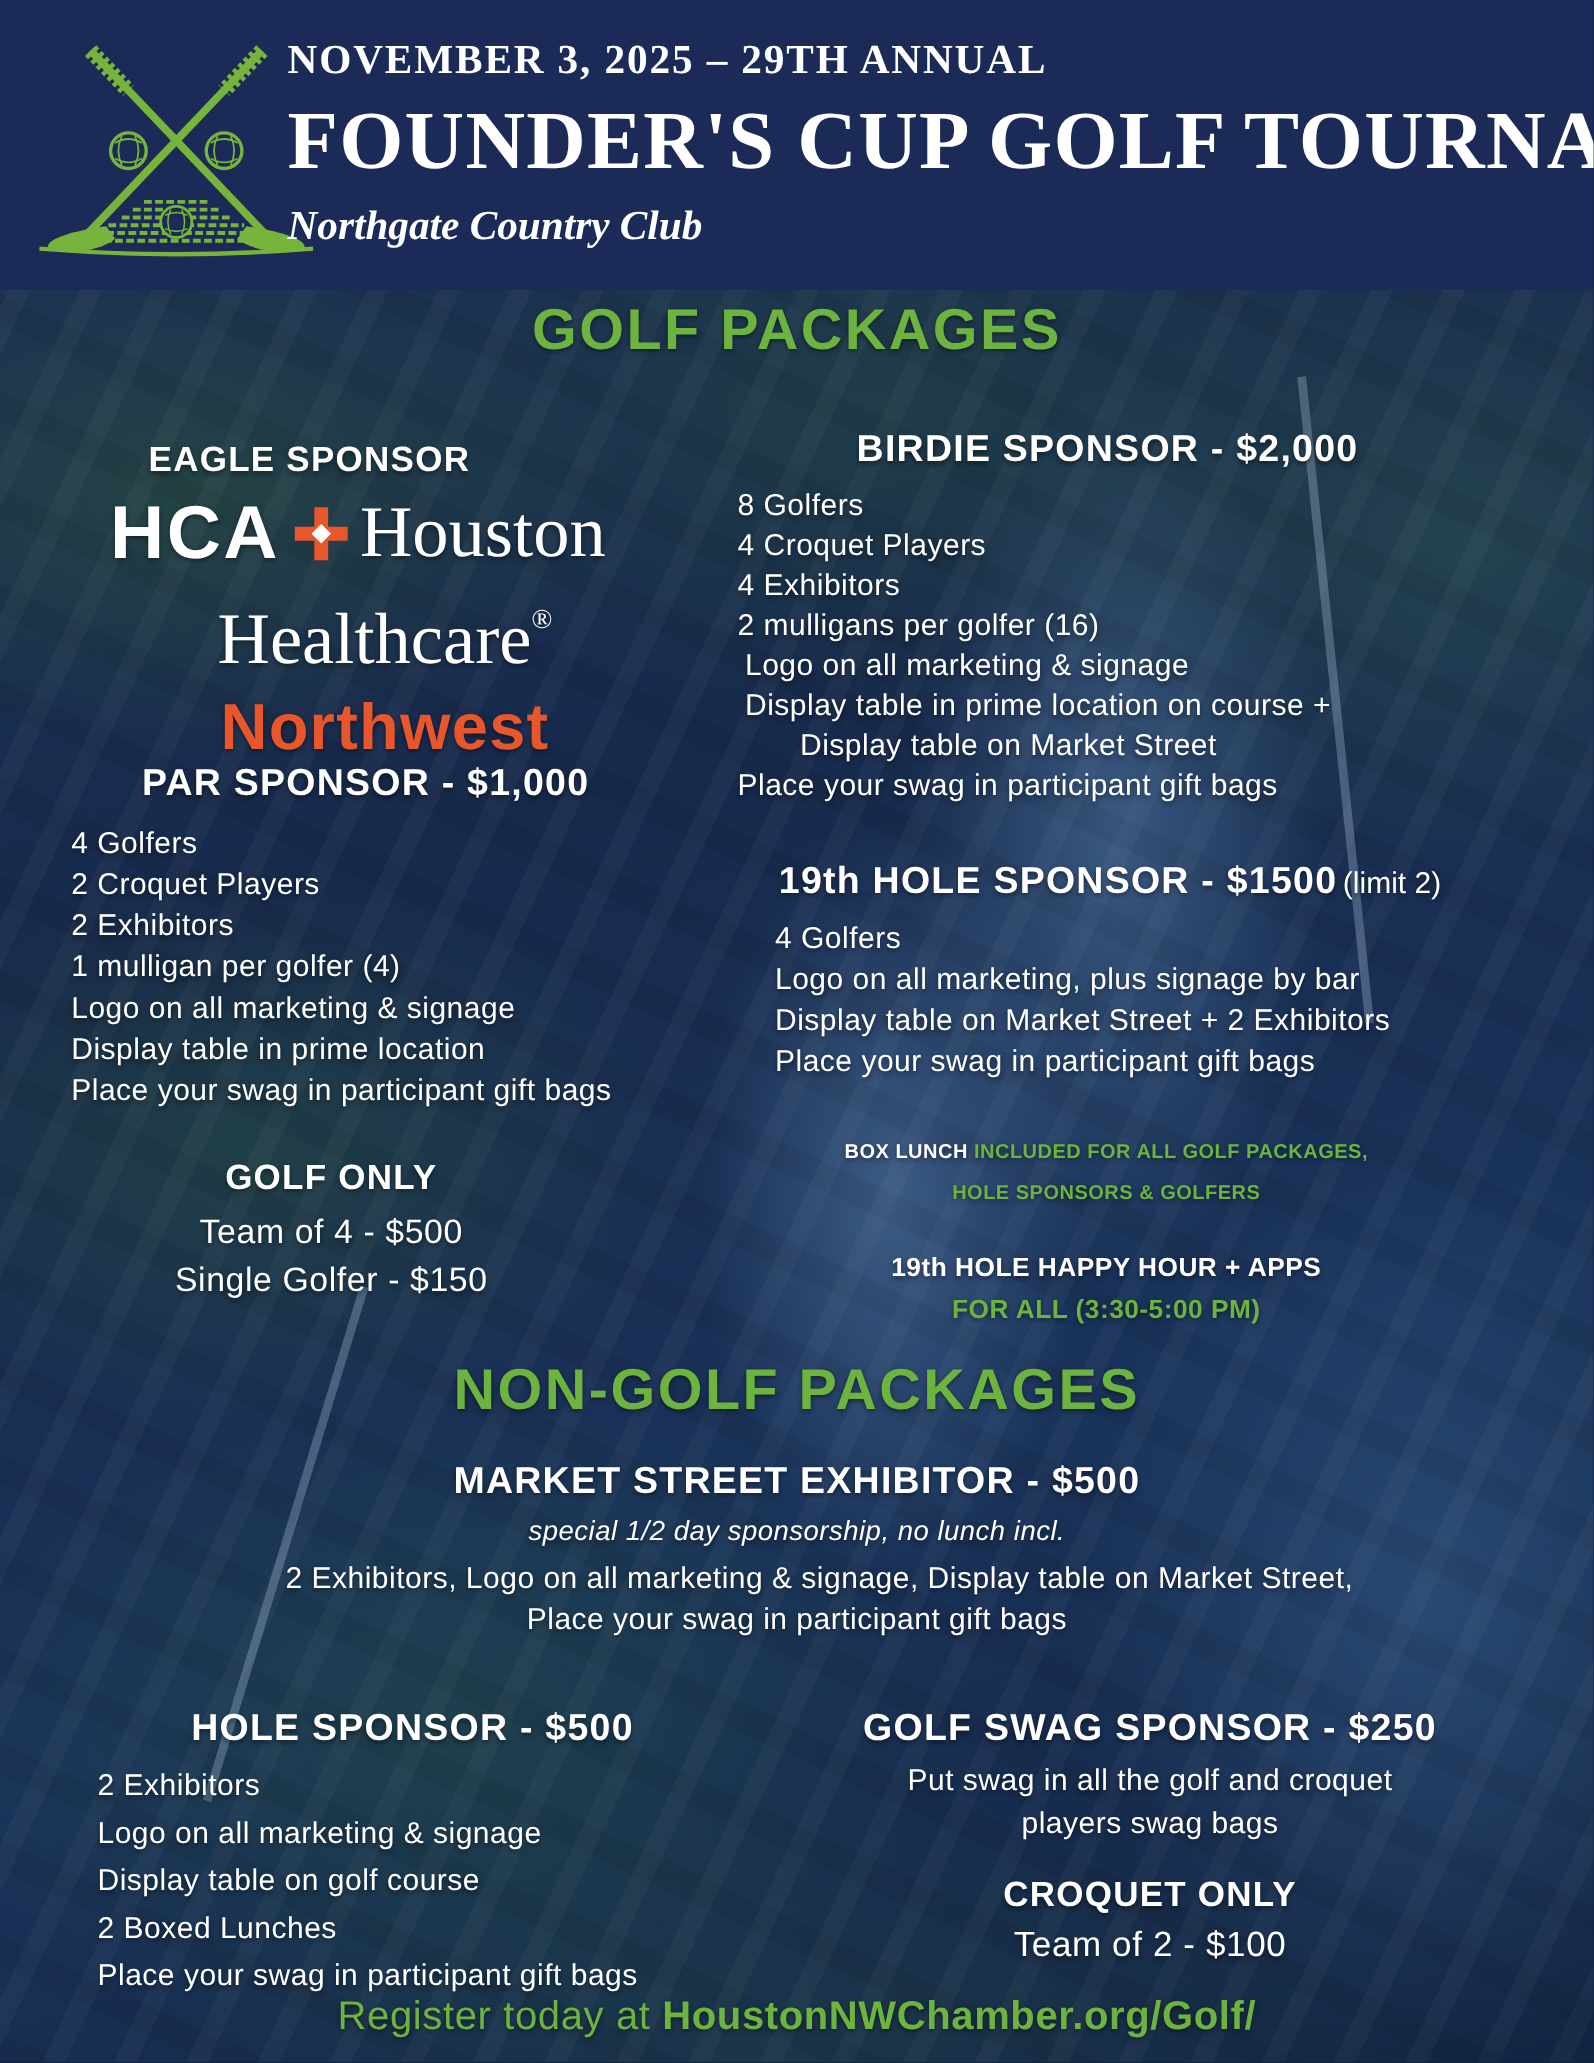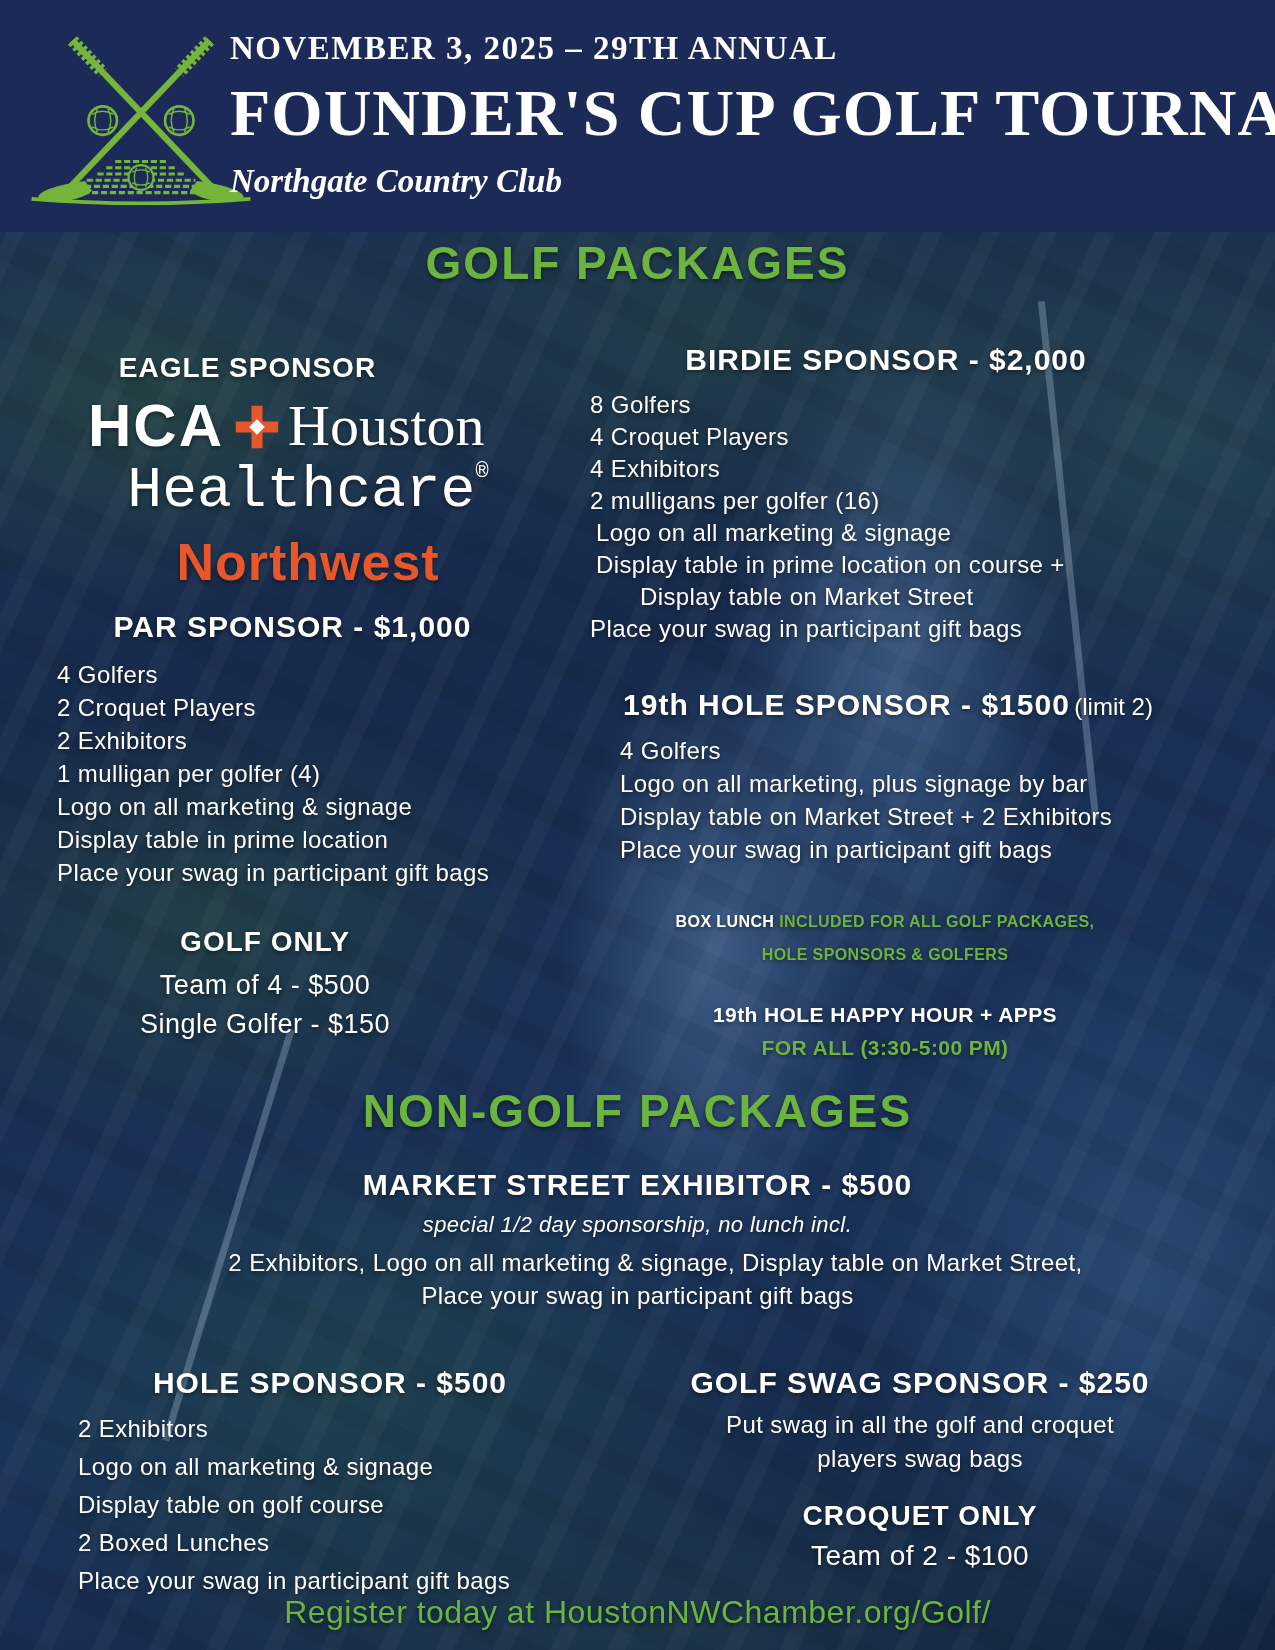--- a/index.html
+++ b/index.html
@@ -61,29 +61,29 @@
   .note-bold{font-size:16px;font-weight:bold;line-height:33px;letter-spacing:.4px;}
   .green-t{color:#6cb33f;}
   .italic-note{font-size:22px;font-style:italic;letter-spacing:.4px;}
 
   
   .hca{line-height:1;text-align:center;}
   .hca-row1{display:flex;align-items:center;}
   .hca-hca{font-weight:bold;font-size:60px;letter-spacing:2px;}
   .hca-cross{width:46px;height:46px;margin:2px 8px 0 10px;}
   .hca-serif{font-family:"Liberation Serif",serif;font-size:58px;}
-  .hca-row2{font-family:Liberation Mono, monospace;font-size:58px;margin-top:6px;}
+  .hca-row2{font-family:Liberation Serif, serif;font-size:58px;margin-top:26px;}
   .hca-reg{font-size:22px;vertical-align:28px;}
   .hca-nw{font-weight:bold;font-size:52px;color:#e8562b;margin-top:16px;letter-spacing:1px;}
 
   .golf-only-h{font-size:28px;font-weight:bold;letter-spacing:1px;}
   .golf-only-line{font-size:27px;line-height:39px;letter-spacing:.5px;}
 
   .footer-line{font-size:32px;color:#6cb33f;letter-spacing:.5px;}
-  .footer-url{font-weight:normal;}
+  .footer-url{font-weight:bold;}
 </style>
 </head>
 <body>
 
 <div class="page">
 
   <div class="bg"></div>
   <div class="cart-path path-a"></div>
   <div class="cart-path path-b"></div>
 

